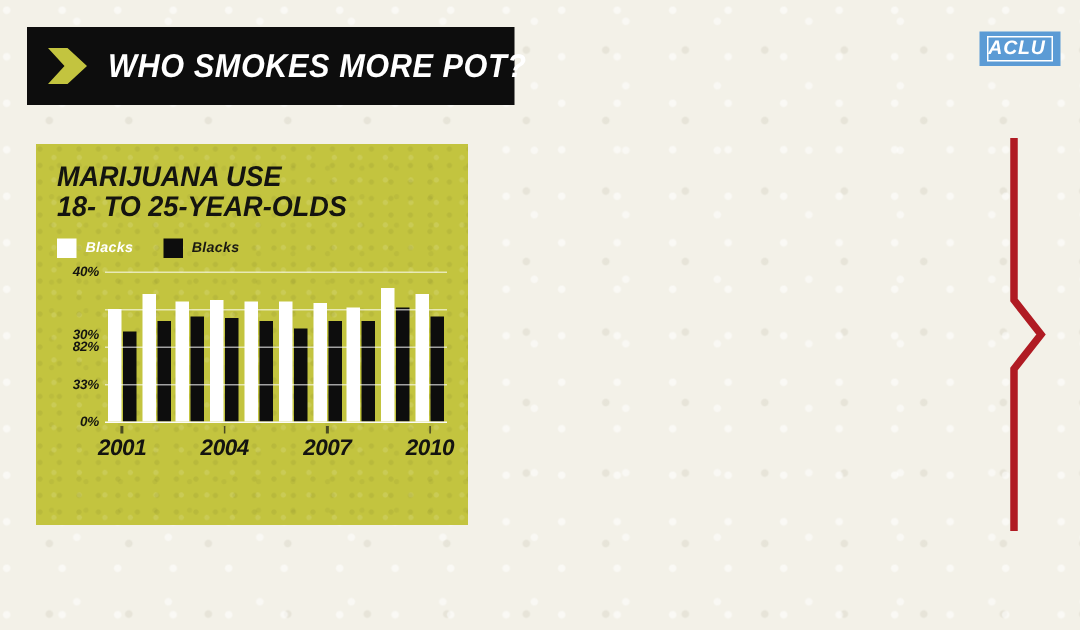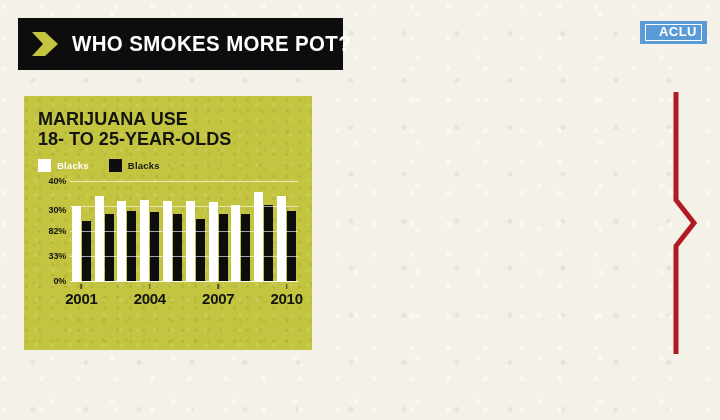--- a/index.html
+++ b/index.html
@@ -18,20 +18,21 @@
     position: absolute;
     inset: 0;
     width: 720px;
     height: 420px;
     background:
       radial-gradient(circle at 12% 22%, rgba(255,255,255,0.55) 0 2px, transparent 3px),
       radial-gradient(circle at 62% 71%, rgba(208,204,188,0.35) 0 2px, transparent 3px),
       radial-gradient(circle at 84% 33%, rgba(255,255,255,0.5) 0 2px, transparent 3px),
       #f3f1e8;
     background-size: 37px 31px, 53px 47px, 61px 43px, auto;
+    font-style: italic;
   }
 
   
   #header-bar {
     position: absolute;
     left: 18px;
     top: 18px;
     width: 325px;
     height: 52px;
     background: #0d0d0d;
@@ -65,21 +66,21 @@
     background: #5b9bd5;
     padding: 3px 5px;
     box-sizing: border-box;
   }
   #aclu-badge-inner {
     border: 1.5px solid #ffffff;
     color: #ffffff;
     font-size: 13px;
     font-weight: bold;
     letter-spacing: 0.5px;
-    padding: 0px 4px 1px 13px;
+    padding: 0px 4px 1px 0;
     line-height: 14px;
   }
 
   
   #chart-panel {
     position: absolute;
     left: 24px;
     top: 96px;
     width: 288px;
     height: 254px;
@@ -301,21 +302,21 @@
         <span class="legend-swatch black"></span>
         <span class="legend-label dark">Blacks</span>
       </div>
     </div>
 
     <div id="plot-wrap">
       <div id="y-axis">
           <div class="y-tick" style="top: 100px;">0%</div>
           <div class="y-tick" style="top: 75px;">33%</div>
           <div class="y-tick" style="top: 50px;">82%</div>
-          <div class="y-tick" style="top: 29px;">30%</div>
+          <div class="y-tick" style="top: 42px;">30%</div>
           <div class="y-tick" style="top: 0px;">40%</div>
         </div>
       <div id="plot-area">
         <div id="bars">
             <div class="bar-group">
               <div class="bar white" title="2001 Whites 30%" style="height: 75px;"></div>
               <div class="bar black" title="2001 Blacks 24%" style="height: 60px;"></div>
             </div>
             <div class="bar-group">
               <div class="bar white" title="2002 Whites 34%" style="height: 85px;"></div>

